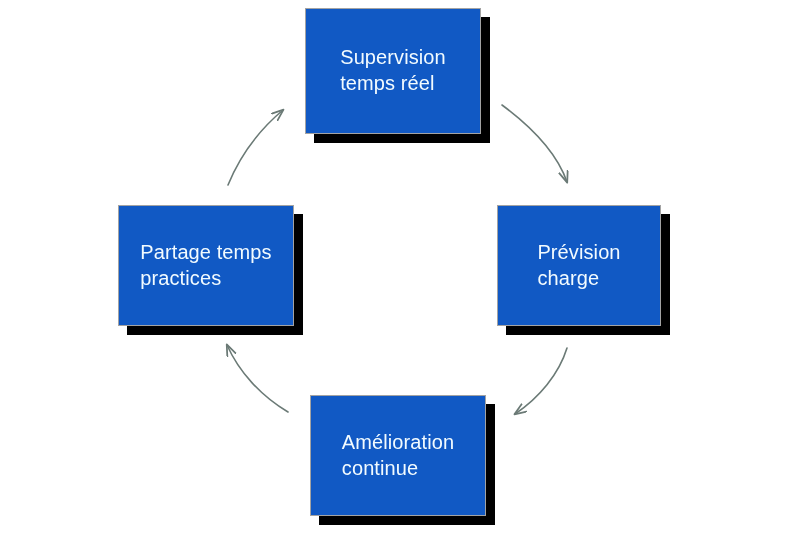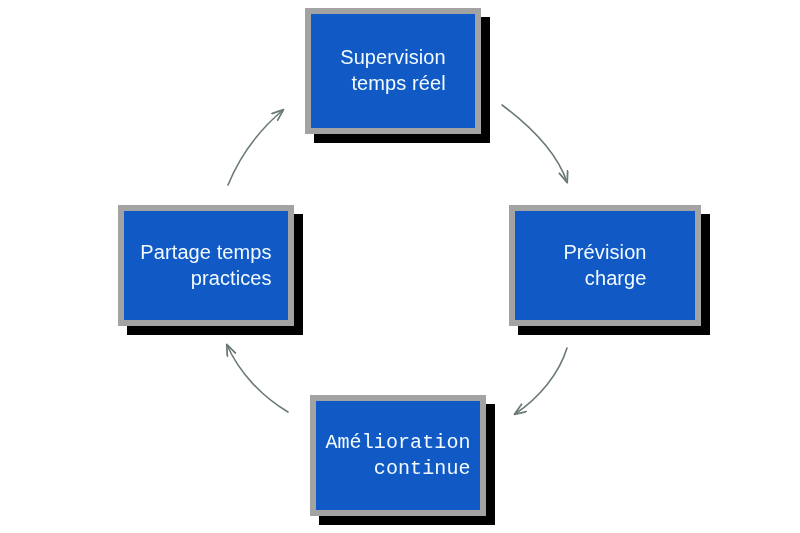--- a/index.html
+++ b/index.html
@@ -22,41 +22,41 @@
     position: absolute;
     left: 0;
     top: 0;
     width: 800px;
     height: 533px;
   }
   .node {
     position: absolute;
     box-sizing: border-box;
     background: #1159c4;
-    border: 6px solid #a3a3a3;
+    border: 1px solid #a3a3a3;
     color: #f2fbff;
     display: flex;
     align-items: center;
     justify-content: center;
-    text-align: right;
+    text-align: left;
     line-height: 1.28;
     font-size: 20px;
     letter-spacing: 0.1px;
     box-shadow: 9px 9px 0 0 #000000;
     z-index: 2;
   }
   .node-label {
     display: block;
     padding: 0 10px;
     white-space: pre-line;
   }
   
   #node-supervision { left: 305px; top: 8px;   width: 176px; height: 126px; }
-  #node-prevision   { left: 497px; top: 205px; width: 192px; height: 121px; margin-left: 12px; }
-  #node-amelioration{ left: 310px; top: 395px; width: 176px; height: 121px; font-family: Liberation Mono, monospace; }
+  #node-prevision   { left: 497px; top: 205px; width: 164px; height: 121px; }
+  #node-amelioration{ left: 310px; top: 395px; width: 176px; height: 121px; }
   #node-partage     { left: 118px; top: 205px; width: 176px; height: 121px; }
 </style>
 </head>
 <body>
 
 <div id="canvas">
 
   <svg class="cycle-svg" viewBox="0 0 800 533" xmlns="http://www.w3.org/2000/svg">
     <defs>
       <marker id="arrowhead" markerWidth="9" markerHeight="9" refX="7.2" refY="3.2" orient="auto" markerUnits="strokeWidth">

